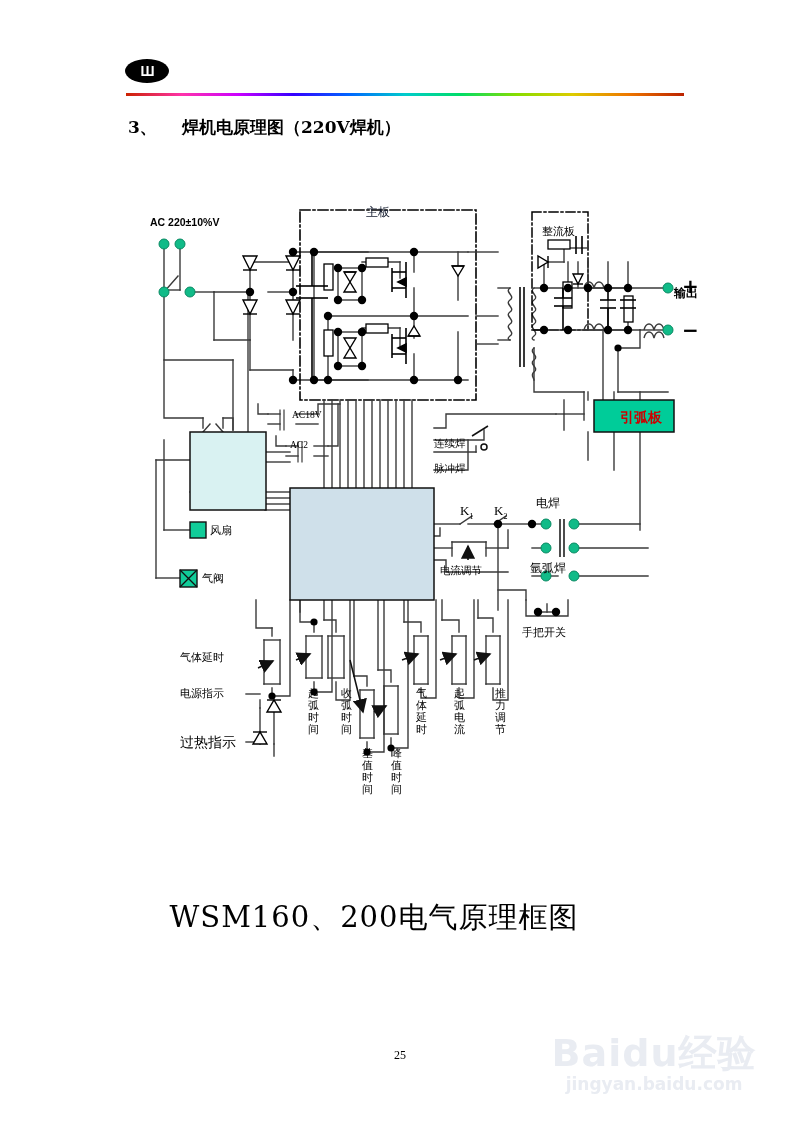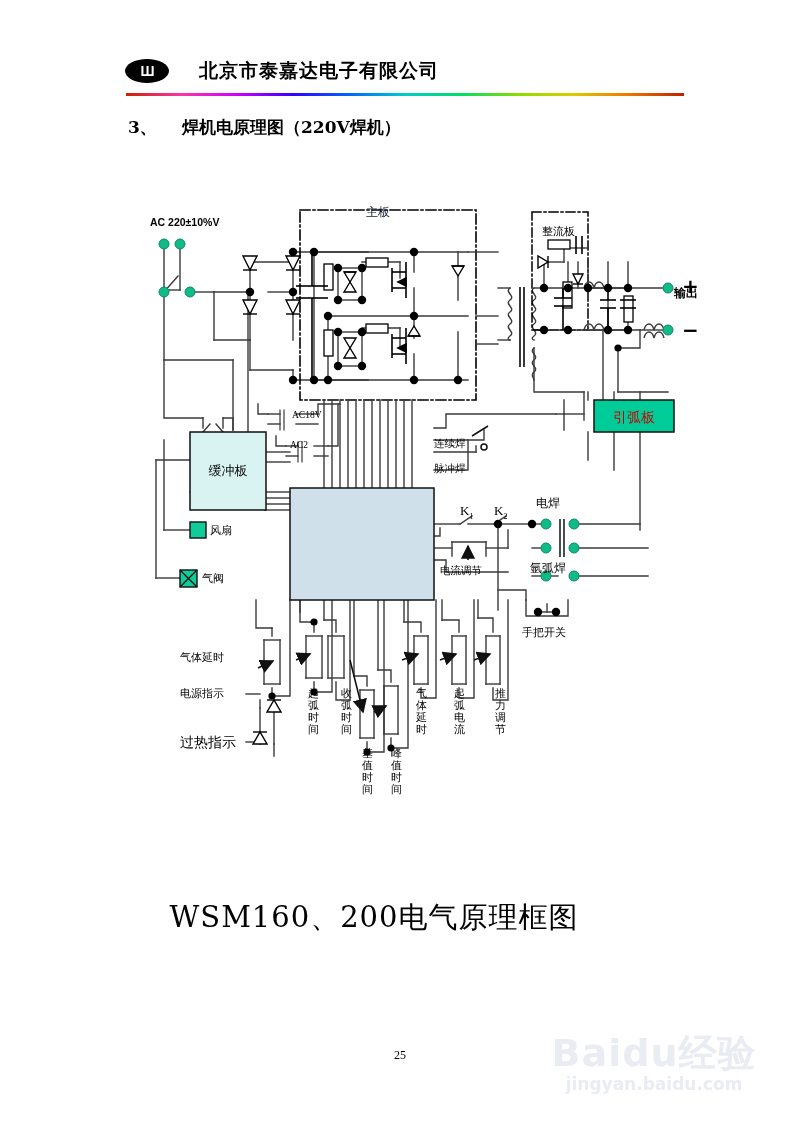--- a/index.html
+++ b/index.html
@@ -43,21 +43,20 @@
   .wm2{font-family:"DejaVu Sans",sans-serif;font-size:17px;font-weight:bold;
        line-height:1.5;}
 </style>
 </head>
 <body>
 
 <div class="header">
   <div class="logo">
     <span class="logo-glyph">Ш</span>
   </div>
-  <div class="company">北京市泰嘉达电子有限公司</div>
 </div>
 <div class="rainbow"></div>
 
 <div class="sec-head">
   <span class="sec-num">3、</span><span>焊机电原理图（220V焊机）</span>
 </div>
 
 <div class="diagram">
 <svg width="800" height="870" viewBox="0 0 800 870">
   <defs>
@@ -494,24 +493,22 @@
 
 <div style="position:absolute;left:338px;top:204px;font-size:12px;color:#0f172a;">主板</div>
 
 <div style="position:absolute;left:514px;top:224px;font-size:11px;">整流板</div>
 
 <div style="position:absolute;left:654px;top:276px;font-size:20px;font-weight:bold;font-family:'DejaVu Sans',sans-serif;line-height:1;">+</div>
 <div style="position:absolute;left:646px;top:285px;font-size:12px;font-weight:bold;">输出</div>
 <div style="position:absolute;left:654px;top:320px;font-size:20px;font-weight:bold;font-family:'DejaVu Sans',sans-serif;line-height:1;">−</div>
 
 <div style="position:absolute;left:566px;top:400px;width:80px;height:36px;display:flex;align-items:center;justify-content:center;
-            color:#cc0000;font-size:14px;font-weight:normal;">引弧板</div>
-
-<div style="position:absolute;left:162px;top:432px;width:76px;height:78px;display:flex;align-items:center;justify-content:center;
-            font-size:13px;">缓冲板</div>
+            color:#cc0000;font-size:14px;font-weight:bold;padding-left:7px;">引弧板</div>
+
 
 
 <div style="position:absolute;left:264px;top:410px;font-size:9.5px;font-family:'Liberation Serif',serif;">AC18V</div>
 <div style="position:absolute;left:262px;top:440px;font-size:9.5px;font-family:'Liberation Serif',serif;">AC2</div>
 
 <div style="position:absolute;left:182px;top:523px;font-size:11px;">风扇</div>
 <div style="position:absolute;left:174px;top:571px;font-size:11px;">气阀</div>
 
 <div style="position:absolute;left:406px;top:437px;font-size:10.5px;">连续焊</div>
 <div style="position:absolute;left:406px;top:462px;font-size:10.5px;">脉冲焊</div>

